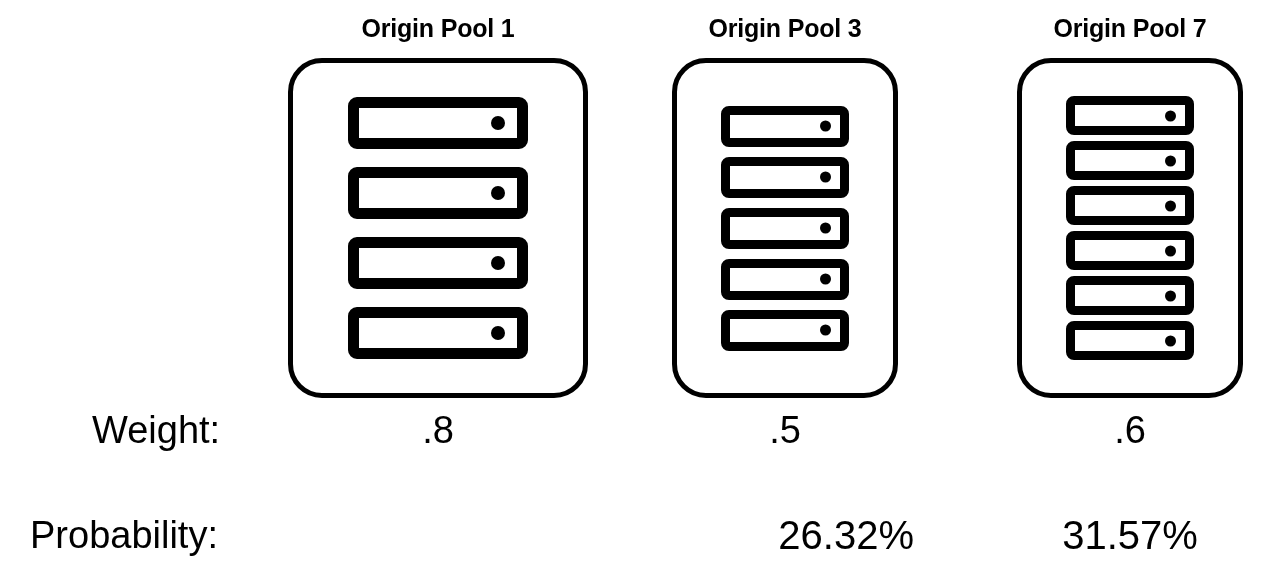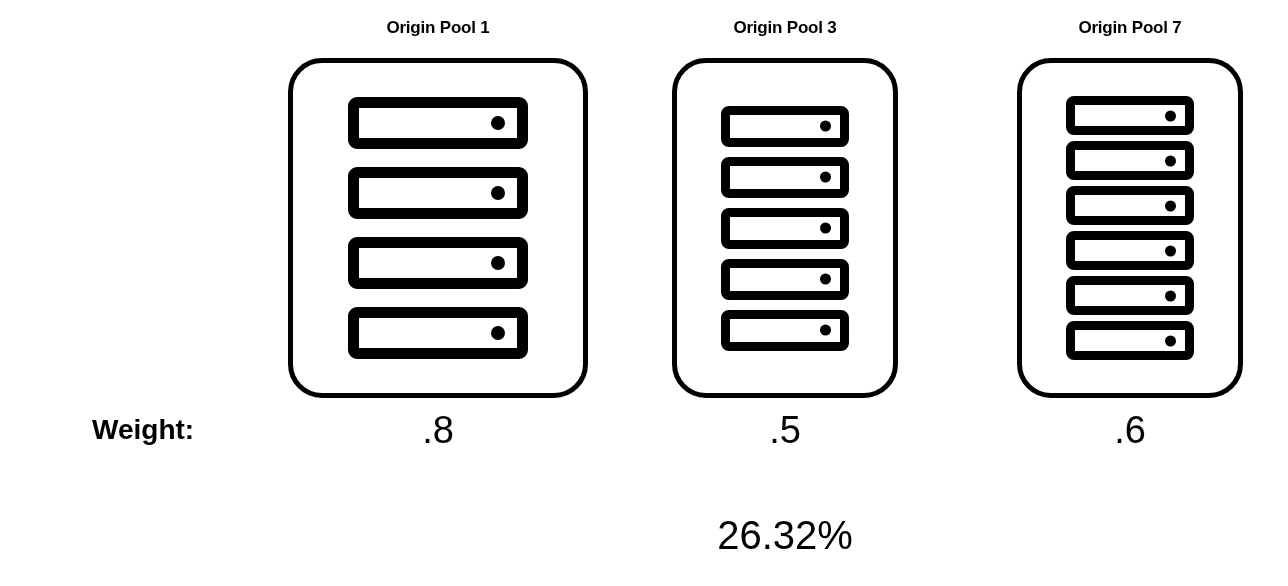--- a/index.html
+++ b/index.html
@@ -27,21 +27,21 @@
   .pool {
     position: absolute;
     top: 0;
   }
   .pool-title {
     position: absolute;
     top: 14px;
     left: 0;
     width: 100%;
     text-align: center;
-    font-size: 17px;
+    font-size: 25px;
     font-weight: bold;
     letter-spacing: -0.2px;
     line-height: 28px;
     white-space: nowrap;
   }
 
   .pool-box {
     position: absolute;
     box-sizing: border-box;
     border: 5px solid #000000;
@@ -71,24 +71,24 @@
     position: absolute;
     border-radius: 50%;
     background: #000000;
     top: 50%;
     transform: translateY(-50%);
   }
 
   
   .row-label {
     position: absolute;
-    font-size: 28px;
+    font-size: 38px;
     line-height: 44px;
     white-space: nowrap;
-    font-weight: bold;
+    font-weight: normal;
   }
   .row-value {
     position: absolute;
     text-align: center;
     font-size: 38px;
     line-height: 44px;
     white-space: nowrap;
     font-weight: normal;
   }
   .prob-value {
@@ -171,18 +171,20 @@
   </div>
 
   <div class="row-label" style="left:92px; top:408px;">Weight:</div>
 
   <div class="row-value" style="left:288px; top:408px; width:300px;">.8</div>
 
   <div class="row-value" style="left:672px; top:408px; width:226px;">.5</div>
 
   <div class="row-value" style="left:1017px; top:408px; width:226px;">.6</div>
 
+  <div class="row-label" style="left:30px; top:513px;">Probability:</div>
 
 
-  <div class="row-value prob-value" style="left:672px; top:512px; width:226px;">26.32%</div>
+  <div class="row-value prob-value" style="left:688px; top:512px; width:226px;text-align:right;">26.32%</div>
 
+  <div class="row-value prob-value" style="left:1017px; top:512px; width:226px;">31.57%</div>
 
 </div>
 
 </body></html>

